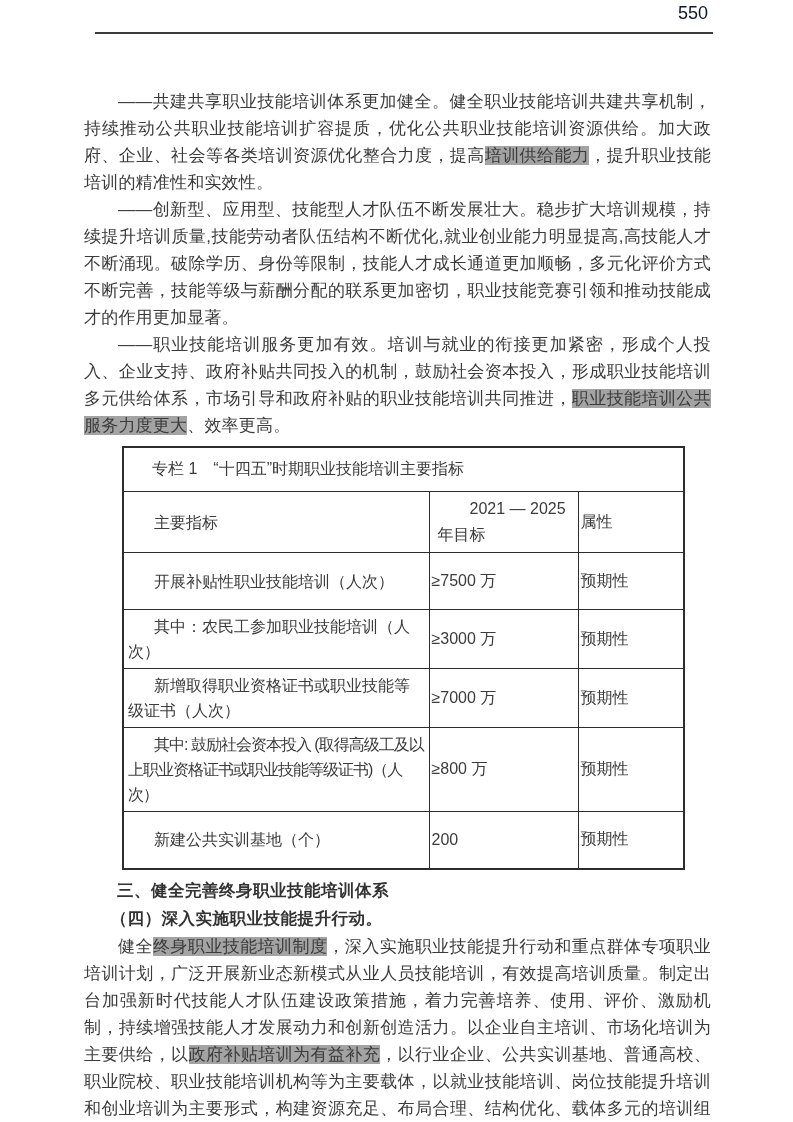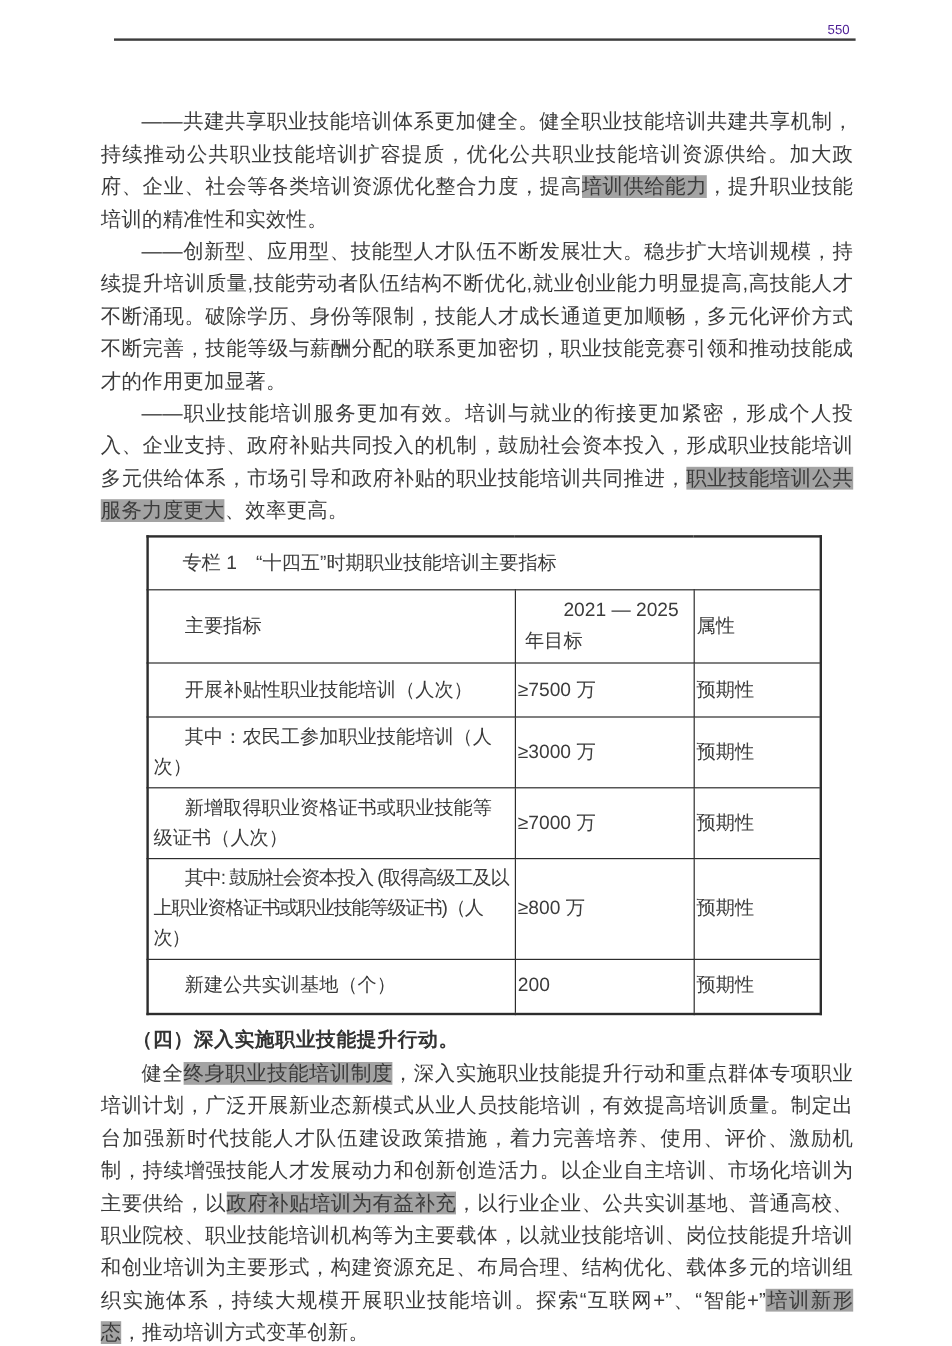--- a/index.html
+++ b/index.html
@@ -5,22 +5,22 @@
   html,body { margin:0; padding:0; background:#ffffff; }
   .page {
     position:relative;
     width:793px; height:1122px;
     background:#ffffff;
     color:#3b3b3b;
     font-family:"Liberation Sans","DejaVu Sans",sans-serif;
     overflow:hidden;
   }
   .page-number {
-    position:absolute; top:19px; left:658px; width:50px;
-    text-align:right; font-size:11px; color:#4c1d95;
+    position:absolute; top:3px; left:658px; width:50px;
+    text-align:right; font-size:18px; color:#0f172a;
   }
   .top-rule {
     position:absolute; top:32px; left:95px; width:618px; height:2px;
     background:#3c3c3c;
   }
   .content {
     position:absolute; top:88px; left:84px; width:627px;
   }
   .para {
     margin:0; text-align:justify; text-indent:2em;
@@ -36,21 +36,21 @@
   table.indicators td { border:1px solid #2d2d2d; vertical-align:middle; }
   .title-row td { height:39px; padding:2px 6px 2px 28px; text-indent:0;border-radius:22px; }
   .header-row td { height:52px; }
   .c-ind {
     text-align:left; padding:4px 4px; text-indent:26px; line-height:25px;
   }
   .c-target-h {
     text-align:left; padding:4px 8px; text-indent:2em; line-height:26px;
   }
   .c-target, .c-attr { text-align:left; padding:4px 2px; }
-  tbody.data-rows tr { height:45px; }
+  tbody.data-rows tr { height:57px; }
   tbody.data-rows tr:nth-child(4) .c-ind { letter-spacing:-1px; }
 
   .h-section, .h-subsection {
     margin:6px 0 0; font-family:"Liberation Serif","DejaVu Serif",serif;
     font-weight:700; font-size:16.5px; line-height:28px;
     letter-spacing:0.5px; color:#333333;
   }
   .h-subsection { margin:0; }
   .h-section { text-indent:2em; }
   .h-subsection { text-indent:1.6em; }
@@ -105,16 +105,17 @@
             <td class="c-attr">预期性</td>
           </tr>
           <tr>
             <td class="c-ind">新建公共实训基地（个）</td>
             <td class="c-target">200</td>
             <td class="c-attr">预期性</td>
           </tr>
         </tbody>
     </table>
 
+    <p class="h-section">三、健全完善终身职业技能培训体系</p>
     <p class="h-subsection">（四）深入实施职业技能提升行动。</p>
     <p class="para"><span>健全</span><span class="hl">终身职业技能培训制度</span><span>，深入实施职业技能提升行动和重点群体专项职业培训计划，广泛开展新业态新模式从业人员技能培训，有效提高培训质量。制定出台加强新时代技能人才队伍建设政策措施，着力完善培养、使用、评价、激励机制，持续增强技能人才发展动力和创新创造活力。以企业自主培训、市场化培训为主要供给，以</span><span class="hl">政府补贴培训为有益补充</span><span>，以行业企业、公共实训基地、普通高校、职业院校、职业技能培训机构等为主要载体，以就业技能培训、岗位技能提升培训和创业培训为主要形式，构建资源充足、布局合理、结构优化、载体多元的培训组织实施体系，持续大规模开展职业技能培训。探索“互联网+”、“智能+”</span><span class="hl">培训新形态</span><span>，推动培训方式变革创新。</span></p>
   </div>
 </div>
 
 </body></html>

